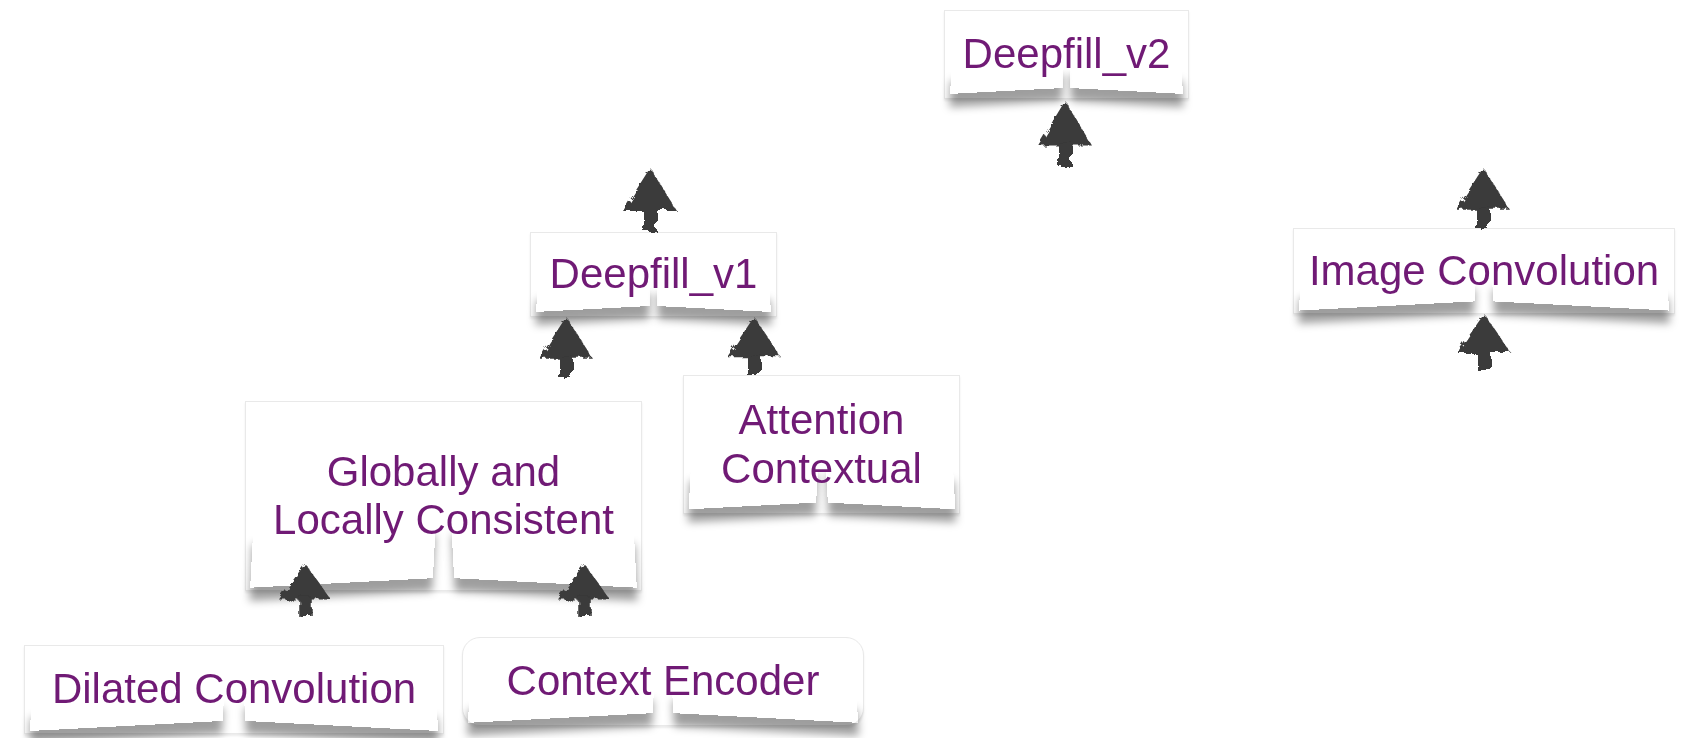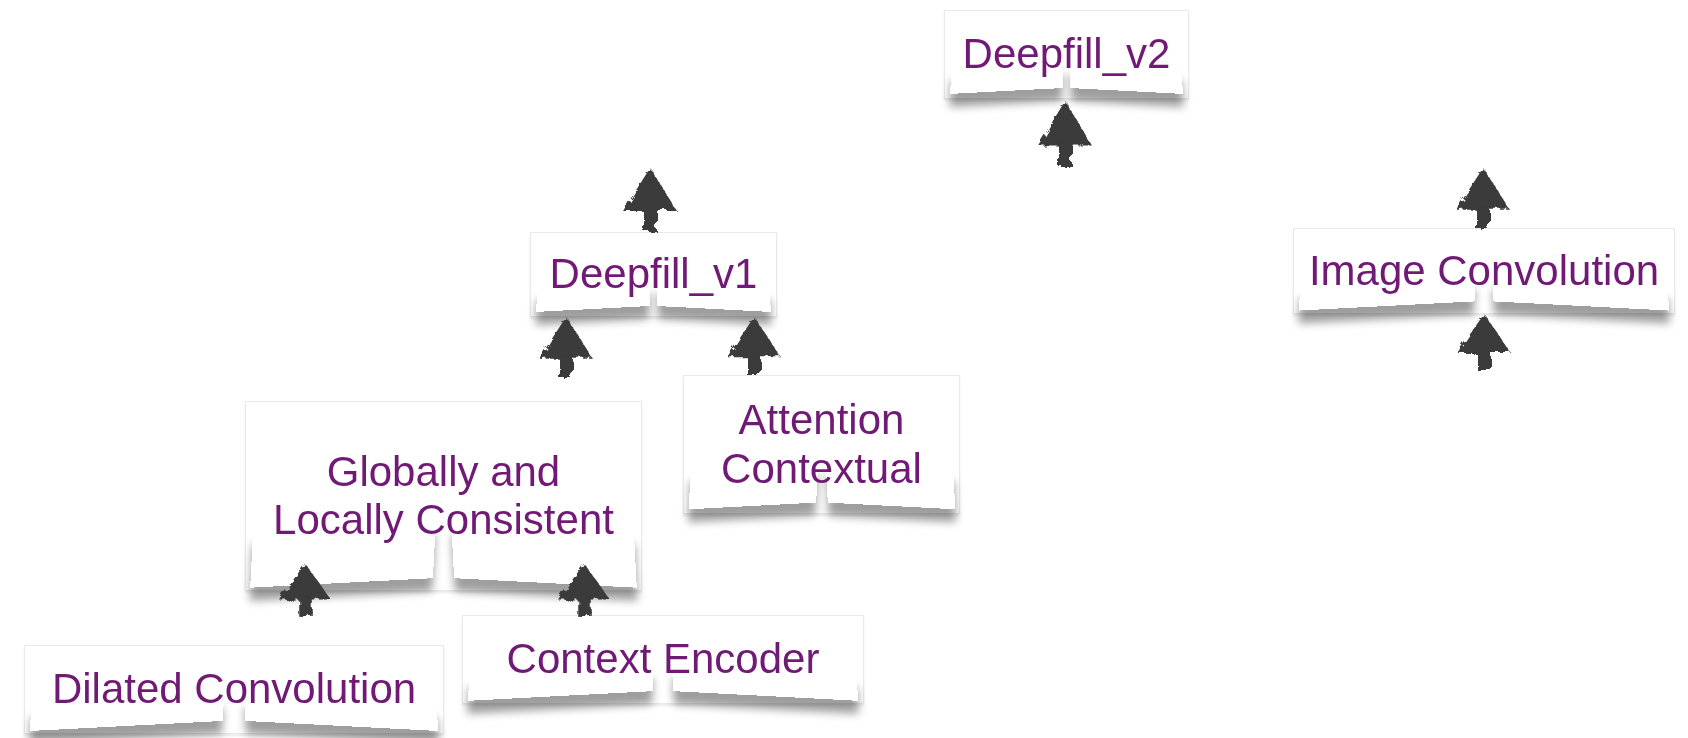--- a/index.html
+++ b/index.html
@@ -65,21 +65,21 @@
   .nowrap { white-space: nowrap; }
 
   
   #node-deepfill-v2        { left: 944px;  top: 10px;  width: 243px; height: 87px; }
   #node-deepfill-v1        { left: 530px;  top: 232px; width: 245px; height: 83px; }
   #node-gated-convolution  { left: 1293px; top: 228px; width: 380px; height: 84px; }
   #node-glic               { left: 245px;  top: 377px; width: 395px; height: 188px; margin-top: 24px; }
   #node-contextual-attention { left: 683px; top: 375px; width: 275px; height: 137px; }
   #node-partial-conv       { left: 1350px; top: 370px; width: 263px; height: 83px; }
   #node-dilated-convolution{ left: 24px;   top: 613px; width: 418px; height: 87px; margin-top: 32px; }
-  #node-context-encoder    { left: 462px;  top: 615px; width: 400px; height: 87px; }
+  #node-context-encoder    { left: 462px;  top: 637px; width: 400px; height: 87px; border-radius: 18px; }
 </style>
 </head>
 <body>
 
 <div class="canvas">
 
   <svg class="ink-layer" viewBox="0 0 1688 738" xmlns="http://www.w3.org/2000/svg">
     <defs>
       <filter id="rough" x="-30%" y="-30%" width="160%" height="160%">
         <feTurbulence type="fractalNoise" baseFrequency="0.11" numOctaves="4" seed="7" result="noise"></feTurbulence>

